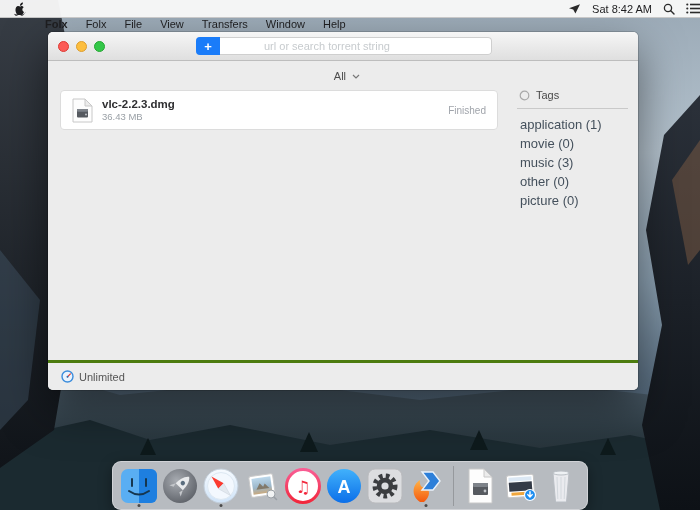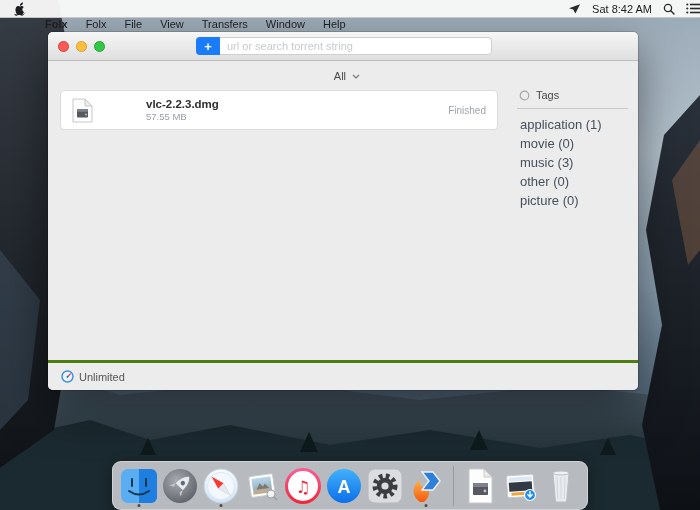--- a/index.html
+++ b/index.html
@@ -24,31 +24,31 @@
     border-bottom:1px solid #bdbdbd;display:flex;align-items:center;}
   .traffic{display:flex;gap:7px;padding-left:10px;}
   .tl{width:11px;height:11px;border-radius:50%;box-sizing:border-box;}
   .tl.red{background:#fc5b57;border:.5px solid #dd3b35;}
   .tl.yellow{background:#fdbe3e;border:.5px solid #dd9e2f;}
   .tl.green{background:#33c748;border:.5px solid #24a732;}
   .searchwrap{position:absolute;left:148px;top:5px;width:296px;height:18px;display:flex;
     border-radius:4px;box-shadow:0 0 0 1px #cfcfcf inset;background:#fff;overflow:hidden;}
   .addbtn{width:24px;background:#1a7cf9;color:#fff;font-size:13px;font-weight:bold;display:flex;
     align-items:center;justify-content:center;border:none;cursor:pointer;line-height:1;}
-  .searchinput{flex:1;border:none;outline:none;font-size:11px;padding:0 7px;color:#444;background:transparent;}
+  .searchinput{flex:1;border:none;outline:none;font-size:11px;padding:0 20px;color:#444;background:transparent;margin-left:24px;}
   .searchinput::placeholder{color:#c7cbce;}
 
   .filterbar{position:absolute;top:38px;left:8px;right:0;text-align:center;font-size:11px;color:#4c4c4c;z-index:5;}
   .filterbar .chev{display:inline-block;margin-left:3px;vertical-align:1px;}
 
   .win-content{position:absolute;top:28px;bottom:27px;left:0;right:0;display:flex;}
   .main{flex:1;min-width:0;}
   .card{margin:30px 17px 0 12px;background:#fff;border:1px solid #dcdcdc;border-radius:4px;}
   .dl-row{display:flex;align-items:center;gap:9px;padding:6px 11px;height:26px;cursor:default;}
-  .dl-texts{display:flex;flex-direction:column;justify-content:center;min-width:0;margin-left:44px;}
+  .dl-texts{display:flex;flex-direction:column;justify-content:center;min-width:0;}
   .dl-name{font-size:11.5px;color:#2f2f31;font-weight:bold;line-height:13px;}
   .dl-size{font-size:9.5px;color:#9aa0a6;line-height:12px;}
   .dl-status{margin-left:auto;font-size:10px;color:#a0a4ab;}
 
   .sidebar{width:123px;padding-top:29px;box-sizing:border-box;}
   .tags-header{display:flex;align-items:center;gap:6px;font-size:11px;color:#4a4a4a;padding-left:4px;}
   .tags-divider{border:none;border-top:1px solid #c9c9c9;margin:7px 10px 6px 2px;}
   .tag-item{font-size:13px;color:#44505c;padding:3px 0 3px 5px;line-height:13px;cursor:default;}
 
   .statusbar{position:absolute;left:0;right:0;bottom:0;height:27px;border-top:3px solid #4d7c0f;
@@ -165,21 +165,21 @@
           <div class="dl-row">
             <svg width="21" height="25" viewBox="0 0 21 25">
               <path d="M1 1 h12 l7 7 v16 H1 Z" fill="#fdfdfd" stroke="#c8c8c8"></path>
               <path d="M13 1 l7 7 h-7 Z" fill="#ececec" stroke="#c8c8c8"></path>
               <rect x="5" y="11" width="11" height="8.5" rx="1" fill="#565a60"></rect>
               <rect x="5" y="11" width="11" height="2.8" rx="1" fill="#7e838a"></rect>
               <circle cx="14" cy="16.5" r="1" fill="#c0c4c9"></circle>
             </svg>
             <div class="dl-texts">
               <span class="dl-name">vlc-2.2.3.dmg</span>
-              <span class="dl-size">57.55 MB</span>
+              <span class="dl-size">36.43 MB</span>
             </div>
             <span class="dl-status">Finished</span>
           </div>
         </div>
       </div>
 
       <div class="sidebar">
         <div class="tags-header">
           <svg width="11" height="11" viewBox="0 0 11 11">
             <circle cx="5.5" cy="5.5" r="4.3" fill="none" stroke="#a9a9a9" stroke-width="1.2"></circle>

